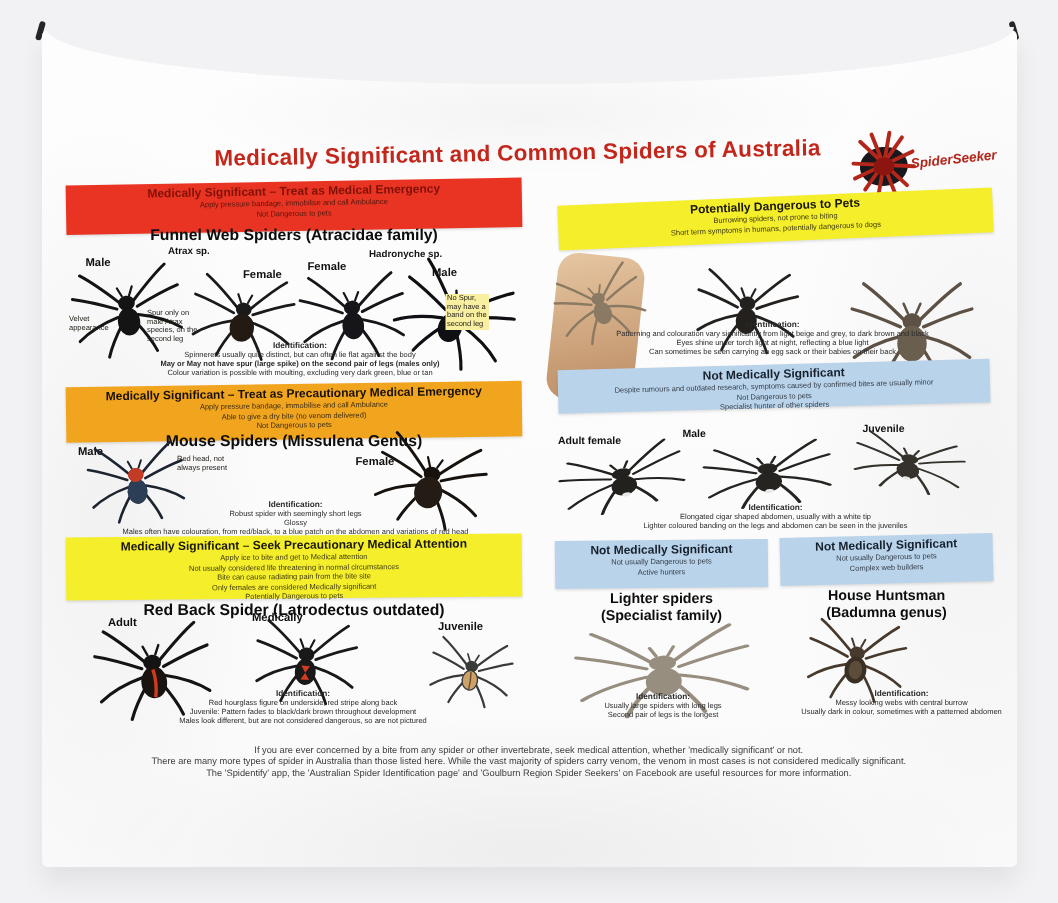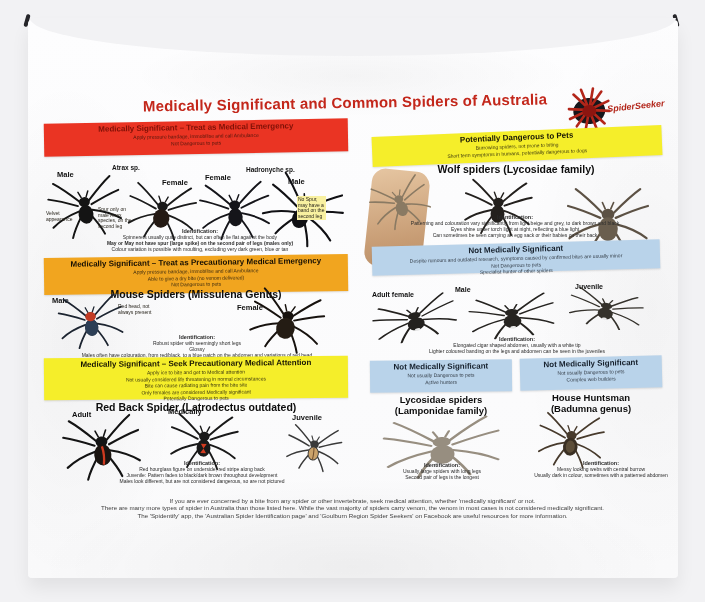--- a/index.html
+++ b/index.html
@@ -88,20 +88,21 @@
     <ellipse cx="24" cy="32" rx="7" ry="6" fill="#8c1510"></ellipse>
     <text x="42" y="35" font-size="9" font-style="italic" font-weight="bold" fill="#b3261a">SpiderSeeker</text>
   </svg>
 
   <div class="ban red" style="left:44px;top:121px;width:304px;height:33px;transform:rotate(-1deg);">
     <div class="bt">Medically Significant – Treat as Medical Emergency</div>
     <div class="bl">Apply pressure bandage, immobilise and call Ambulance</div>
     <div class="bl">Not Dangerous to pets</div>
   </div>
 
+  <div class="h1" style="left:44px;top:151px;width:304px;">Funnel Web Spiders (Atracidae family)</div>
   <span class="gen" style="left:112px;top:164px;">Atrax sp.</span>
   <span class="gen" style="left:246px;top:166px;">Hadronyche sp.</span>
 
   <span class="lbl" style="left:57px;top:170px;">Male</span>
   <span class="lbl" style="left:162px;top:178px;">Female</span>
   <span class="lbl" style="left:205px;top:173px;">Female</span>
   <span class="lbl" style="left:288px;top:177px;">Male</span>
 
   <div class="fig" style="left:44px;top:176px;width:82px;height:62px;transform:rotate(-8deg);color:#141414;">
     <svg viewBox="0 0 120 100">
@@ -210,21 +211,20 @@
     <div class="l">Juvenile: Pattern fades to black/dark brown throughout development</div>
     <div class="l">Males look different, but are not considered dangerous, so are not pictured</div>
   </div>
 
   <div class="ban yel" style="left:372px;top:131px;width:290px;height:30px;transform:rotate(-2.4deg);">
     <div class="bt">Potentially Dangerous to Pets</div>
     <div class="bl">Burrowing spiders, not prone to biting</div>
     <div class="bl">Short term symptoms in humans, potentially dangerous to dogs</div>
   </div>
 
-  <div class="h1" style="left:368px;top:163px;width:296px;">Wolf spiders (Lycosidae family)</div>
 
   <div class="arm" style="left:368px;top:170px;width:58px;height:98px;"></div>
   <div class="fig" style="left:370px;top:174px;width:60px;height:58px;transform:rotate(-18deg);color:#8a7a63;">
     <svg viewBox="0 0 120 100">
         <use href="#sp8"></use>
       </svg>
     </div>
   <div class="fig" style="left:448px;top:178px;width:100px;height:58px;transform:rotate(4deg);color:#23201d;">
     <svg viewBox="0 0 120 100">
         <use href="#sp8"></use>
@@ -285,22 +285,22 @@
     <div class="bl">Not usually Dangerous to pets</div>
     <div class="bl">Active hunters</div>
   </div>
   <div class="ban blu" style="left:520px;top:357px;width:142px;height:32px;transform:rotate(-1.4deg);">
     <div class="bt">Not Medically Significant</div>
     <div class="bl">Not usually Dangerous to pets</div>
     <div class="bl">Complex web builders</div>
   </div>
 
   <div class="h2" style="left:370px;top:394px;width:142px;">
-    <div>Lycosidae spiders</div>
-    <div>(Lamponidae family)</div>
+    <div>Lighter spiders</div>
+    <div>(Specialist family)</div>
   </div>
   <div class="h2" style="left:520px;top:392px;width:142px;">
     <div>House Huntsman</div>
     <div>(Badumna genus)</div>
   </div>
 
   <div class="fig" style="left:382px;top:416px;width:120px;height:62px;transform:rotate(-4deg);color:#978e80;">
     <svg viewBox="0 0 120 100" preserveAspectRatio="none">
         <use href="#sp8"></use>
       </svg>

